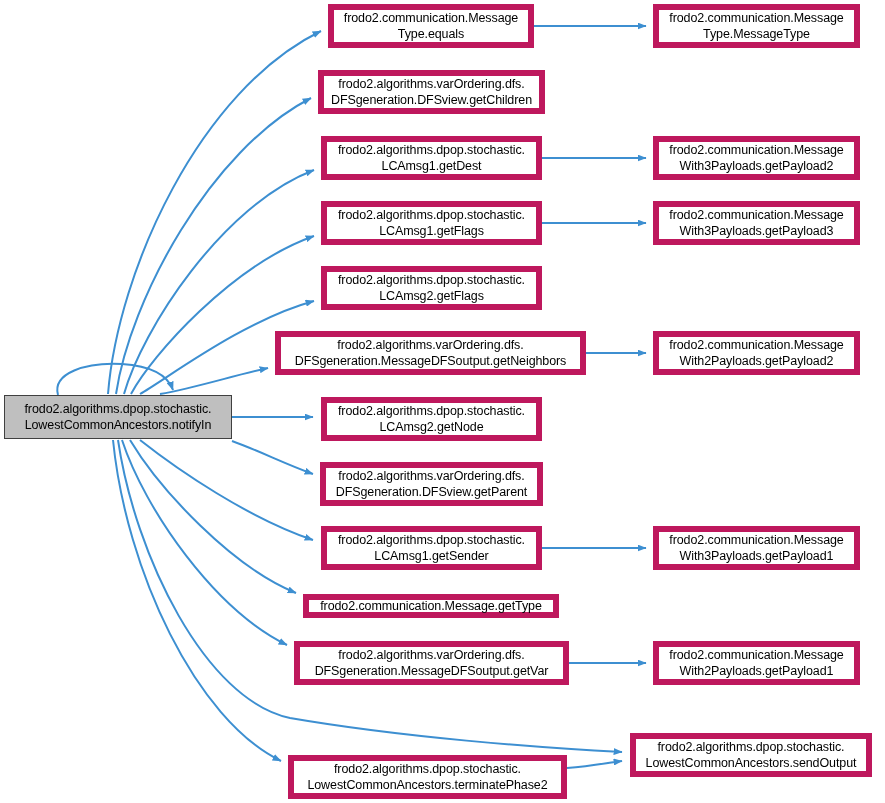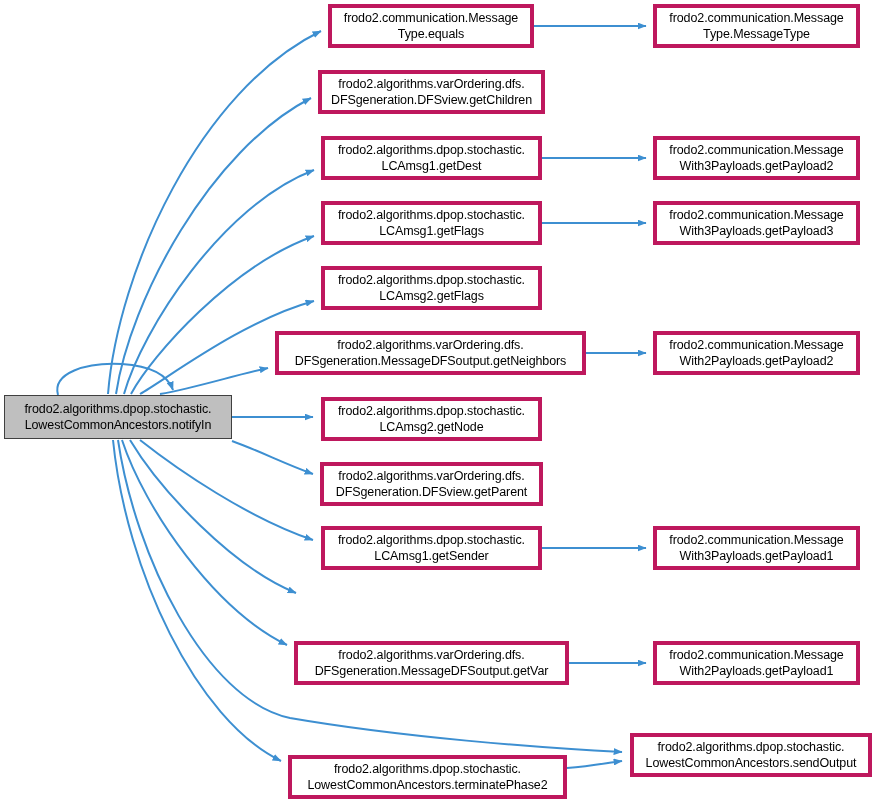--- a/index.html
+++ b/index.html
@@ -21,21 +21,21 @@
   svg.graph-canvas {
     position: absolute;
     top: 0;
     left: 0;
     width: 885px;
     height: 803px;
   }
   .node-box {
     position: absolute;
     box-sizing: border-box;
-    border: 4px solid #be185d;
+    border: 6px solid #be185d;
     background: #ffffff;
     display: flex;
     align-items: center;
     justify-content: center;
     text-align: center;
     font-size: 12.5px;
     line-height: 1.32;
     color: #000000;
     letter-spacing: -0.1px;
     padding: 2px 6px;
@@ -142,20 +142,23 @@
 DFSgeneration.DFSview.getParent</span>
   </div>
   <div class="node-box" style="left:321px; top:526px; width:221px; height:44px;">
     <span class="node-label">frodo2.algorithms.dpop.stochastic.
 LCAmsg1.getSender</span>
   </div>
   <div class="node-box" style="left:653px; top:526px; width:207px; height:44px;">
     <span class="node-label">frodo2.communication.Message
 With3Payloads.getPayload1</span>
   </div>
+  <div class="node-box" style="left:303px; top:594px; width:256px; height:24px;">
+    <span class="node-label">frodo2.communication.Message.getType</span>
+  </div>
   <div class="node-box" style="left:294px; top:641px; width:275px; height:44px;">
     <span class="node-label">frodo2.algorithms.varOrdering.dfs.
 DFSgeneration.MessageDFSoutput.getVar</span>
   </div>
   <div class="node-box" style="left:653px; top:641px; width:207px; height:44px;">
     <span class="node-label">frodo2.communication.Message
 With2Payloads.getPayload1</span>
   </div>
   <div class="node-box" style="left:630px; top:733px; width:242px; height:44px;">
     <span class="node-label">frodo2.algorithms.dpop.stochastic.

